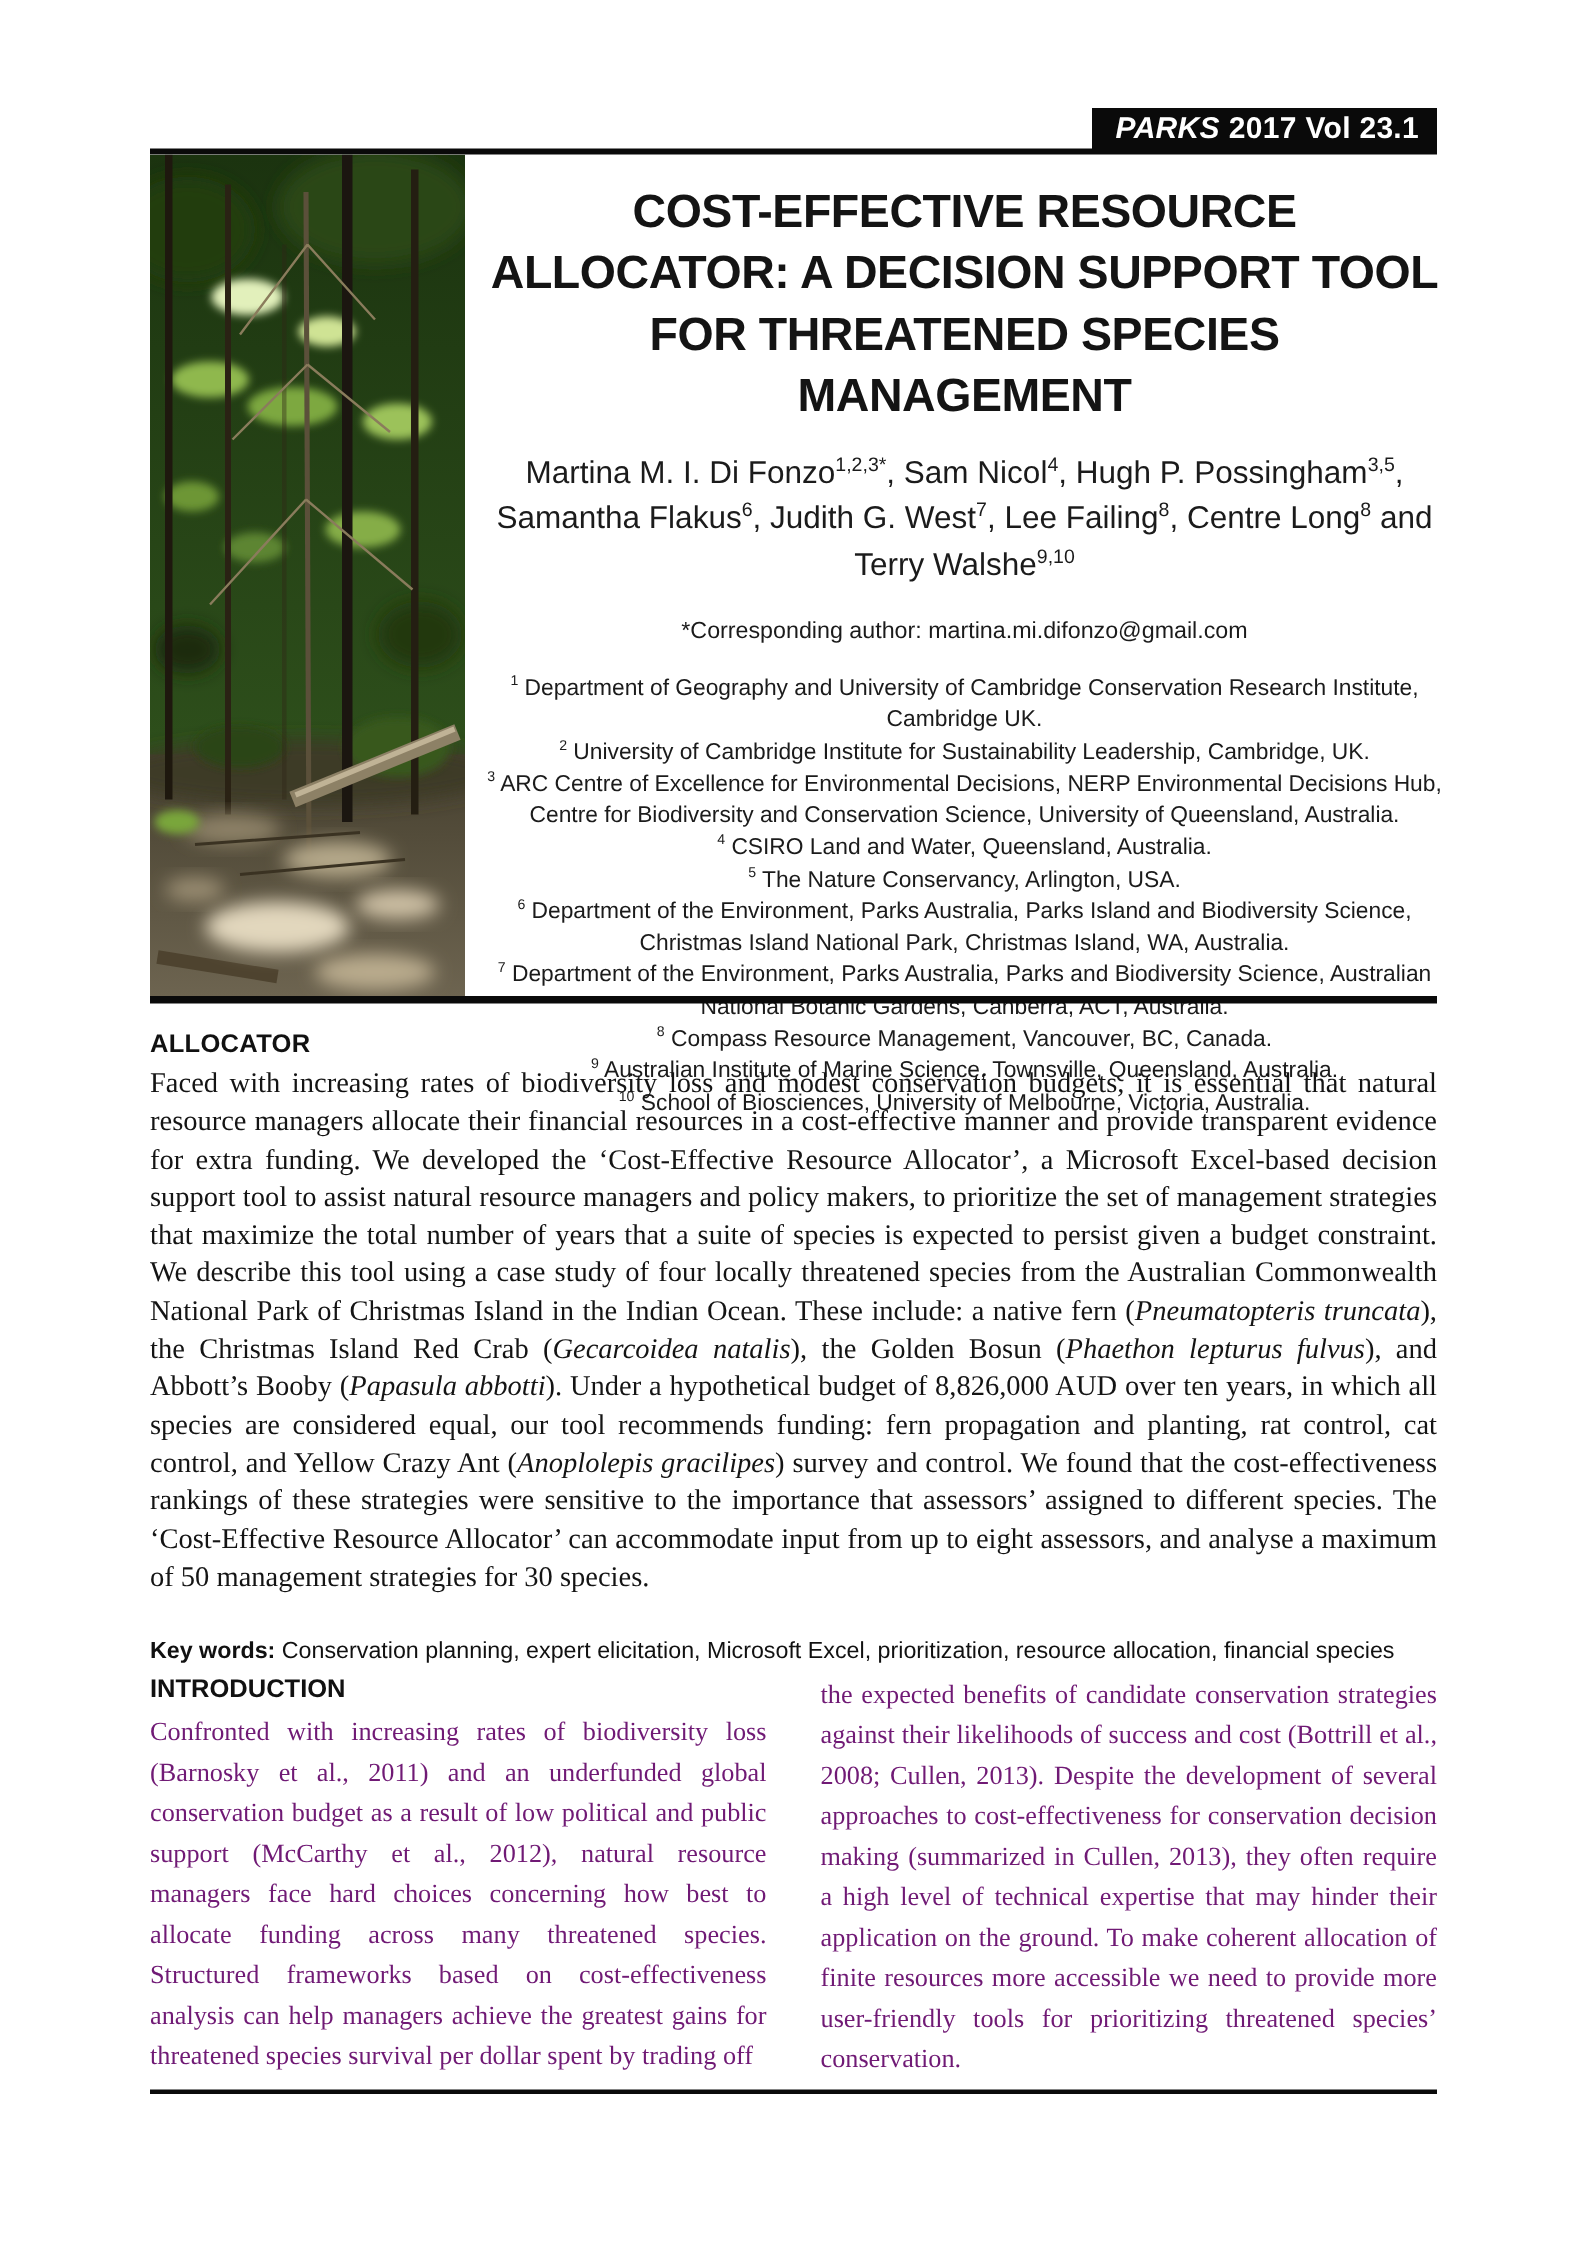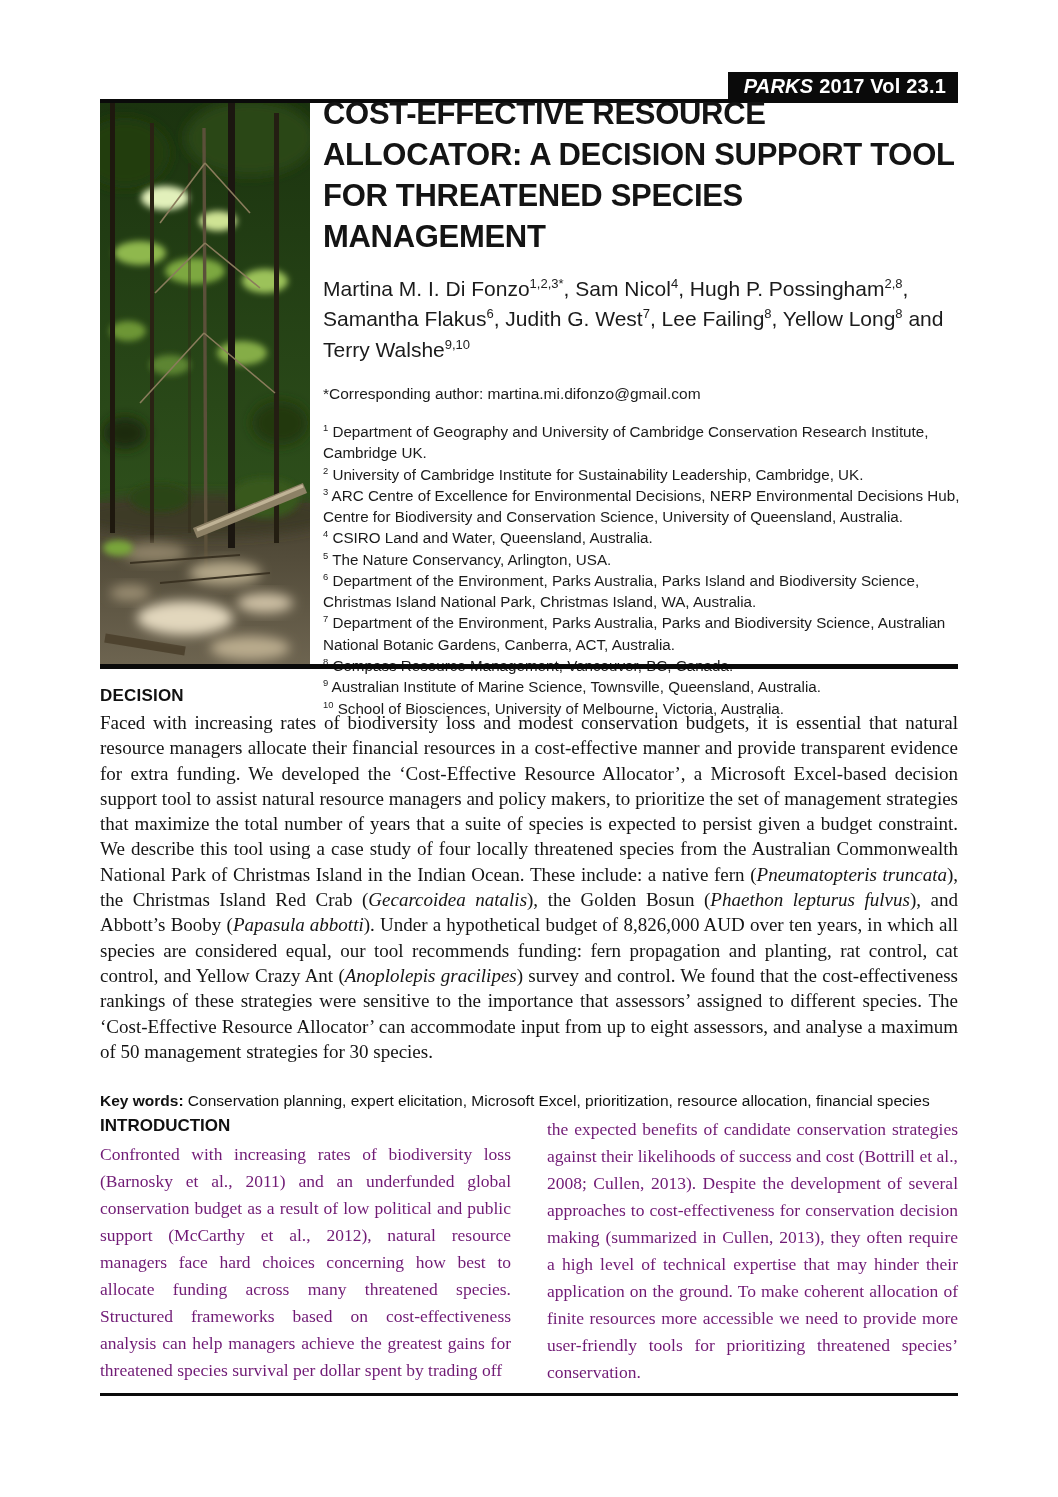--- a/index.html
+++ b/index.html
@@ -14,21 +14,21 @@
     padding:0 12px 0 16px; font-size:20px; font-weight:600; letter-spacing:0.2px;
   }
   .badge .j { font-style:italic; margin-right:6px; }
   .top-rule { position:absolute; left:100px; top:99px; width:858px; height:4px; background:#0a0a0a; }
 
   
   .photo { position:absolute; left:100px; top:103px; width:210px; height:561px; overflow:hidden; }
   .photo svg { display:block; }
 
   
-  .title-block { position:absolute; left:323px; top:94px; width:640px; }
+  .title-block { position:absolute; left:323px; top:121px; width:640px;text-align:center; }
   .article-title { font-size:31px; font-weight:700; line-height:1.32; letter-spacing:-0.3px; color:#141414; }
   .authors { margin-top:16px; font-size:21px; line-height:1.45; color:#1b1b1b; }
   .corresponding { margin-top:20px; font-size:15.5px; color:#1b1b1b; }
   .affiliations { margin-top:18px; font-size:15.2px; line-height:1.4; color:#1b1b1b; }
   sup { font-size:0.62em; vertical-align:super; line-height:0; }
 
   .divider { position:absolute; left:100px; top:664px; width:858px; height:5px; background:#0a0a0a; }
 
   
   .main { position:absolute; left:100px; top:686px; width:858px; }
@@ -118,40 +118,40 @@
       <ellipse cx="165" cy="500" rx="28" ry="10" fill="#cdc0a4" filter="url(#soft)"></ellipse>
       <ellipse cx="30" cy="490" rx="20" ry="8" fill="#9a8d72" filter="url(#soft)"></ellipse>
       <ellipse cx="150" cy="545" rx="40" ry="12" fill="#b9ab8d" filter="url(#soft)"></ellipse>
       <ellipse cx="18" cy="445" rx="15" ry="8" fill="#79a63b" filter="url(#soft2)"></ellipse>
       <path d="M30,460 L140,452 M60,480 L170,470" stroke="#3a3222" stroke-width="2" fill="none"></path>
     </svg>
   </div>
 
   <div class="title-block">
     <div class="article-title">COST-EFFECTIVE RESOURCE ALLOCATOR: A DECISION SUPPORT TOOL FOR THREATENED SPECIES MANAGEMENT</div>
-    <div class="authors"><span>Martina M. I. Di Fonzo</span><sup>1,2,3*</sup><span>, Sam Nicol</span><sup>4</sup><span>, Hugh P. Possingham</span><sup>2,8</sup><span>, Samantha Flakus</span><sup>6</sup><span>, Judith G. West</span><sup>7</sup><span>, Lee Failing</span><sup>8</sup><span>, Yellow Long</span><sup>8</sup><span> and Terry Walshe</span><sup>9,10</sup></div>
+    <div class="authors"><span>Martina M. I. Di Fonzo</span><sup>1,2,3*</sup><span>, Sam Nicol</span><sup>4</sup><span>, Hugh P. Possingham</span><sup>3,5</sup><span>, Samantha Flakus</span><sup>6</sup><span>, Judith G. West</span><sup>7</sup><span>, Lee Failing</span><sup>8</sup><span>, Centre Long</span><sup>8</sup><span> and Terry Walshe</span><sup>9,10</sup></div>
     <div class="corresponding">*Corresponding author: martina.mi.difonzo@gmail.com</div>
     <div class="affiliations">
         <div class="affil"><sup>1</sup><span> Department of Geography and University of Cambridge Conservation Research Institute, Cambridge UK.</span></div>
         <div class="affil"><sup>2</sup><span> University of Cambridge Institute for Sustainability Leadership, Cambridge, UK.</span></div>
         <div class="affil"><sup>3</sup><span> ARC Centre of Excellence for Environmental Decisions, NERP Environmental Decisions Hub, Centre for Biodiversity and Conservation Science, University of Queensland, Australia.</span></div>
         <div class="affil"><sup>4</sup><span> CSIRO Land and Water, Queensland, Australia.</span></div>
         <div class="affil"><sup>5</sup><span> The Nature Conservancy, Arlington, USA.</span></div>
         <div class="affil"><sup>6</sup><span> Department of the Environment, Parks Australia, Parks Island and Biodiversity Science, Christmas Island National Park, Christmas Island, WA, Australia.</span></div>
         <div class="affil"><sup>7</sup><span> Department of the Environment, Parks Australia, Parks and Biodiversity Science, Australian National Botanic Gardens, Canberra, ACT, Australia.</span></div>
         <div class="affil"><sup>8</sup><span> Compass Resource Management, Vancouver, BC, Canada.</span></div>
         <div class="affil"><sup>9</sup><span> Australian Institute of Marine Science, Townsville, Queensland, Australia.</span></div>
         <div class="affil"><sup>10</sup><span> School of Biosciences, University of Melbourne, Victoria, Australia.</span></div>
       </div>
   </div>
 
   <div class="divider"></div>
 
   <div class="main">
-    <div class="abstract-heading">DECISION</div>
+    <div class="abstract-heading">ALLOCATOR</div>
     <div class="abstract-body"><span>Faced with increasing rates of biodiversity loss and modest conservation budgets, it is essential that natural resource managers allocate their financial resources in a cost-effective manner and provide transparent evidence for extra funding. We developed the ‘Cost-Effective Resource Allocator’, a Microsoft Excel-based decision support tool to assist natural resource managers and policy makers, to prioritize the set of management strategies that maximize the total number of years that a suite of species is expected to persist given a budget constraint. We describe this tool using a case study of four locally threatened species from the Australian Commonwealth National Park of Christmas Island in the Indian Ocean. These include: a native fern (</span><i>Pneumatopteris truncata</i><span>), the Christmas Island Red Crab (</span><i>Gecarcoidea natalis</i><span>), the Golden Bosun (</span><i>Phaethon lepturus fulvus</i><span>), and Abbott’s Booby (</span><i>Papasula abbotti</i><span>). Under a hypothetical budget of 8,826,000 AUD over ten years, in which all species are considered equal, our tool recommends funding: fern propagation and planting, rat control, cat control, and Yellow Crazy Ant (</span><i>Anoplolepis gracilipes</i><span>) survey and control. We found that the cost-effectiveness rankings of these strategies were sensitive to the importance that assessors’ assigned to different species. The ‘Cost-Effective Resource Allocator’ can accommodate input from up to eight assessors, and analyse a maximum of 50 management strategies for 30 species.</span></div>
     <div class="keywords">
       <b>Key words:</b><span> Conservation planning, expert elicitation, Microsoft Excel, prioritization, resource allocation, financial species</span>
     </div>
     <div class="columns">
       <div class="col">
         <div class="intro-heading">INTRODUCTION</div>
         <div class="col-body">Confronted with increasing rates of biodiversity loss (Barnosky et al., 2011) and an underfunded global conservation budget as a result of low political and public support (McCarthy et al., 2012), natural resource managers face hard choices concerning how best to allocate funding across many threatened species. Structured frameworks based on cost-effectiveness analysis can help managers achieve the greatest gains for threatened species survival per dollar spent by trading off</div>
       </div>
       <div class="col">

